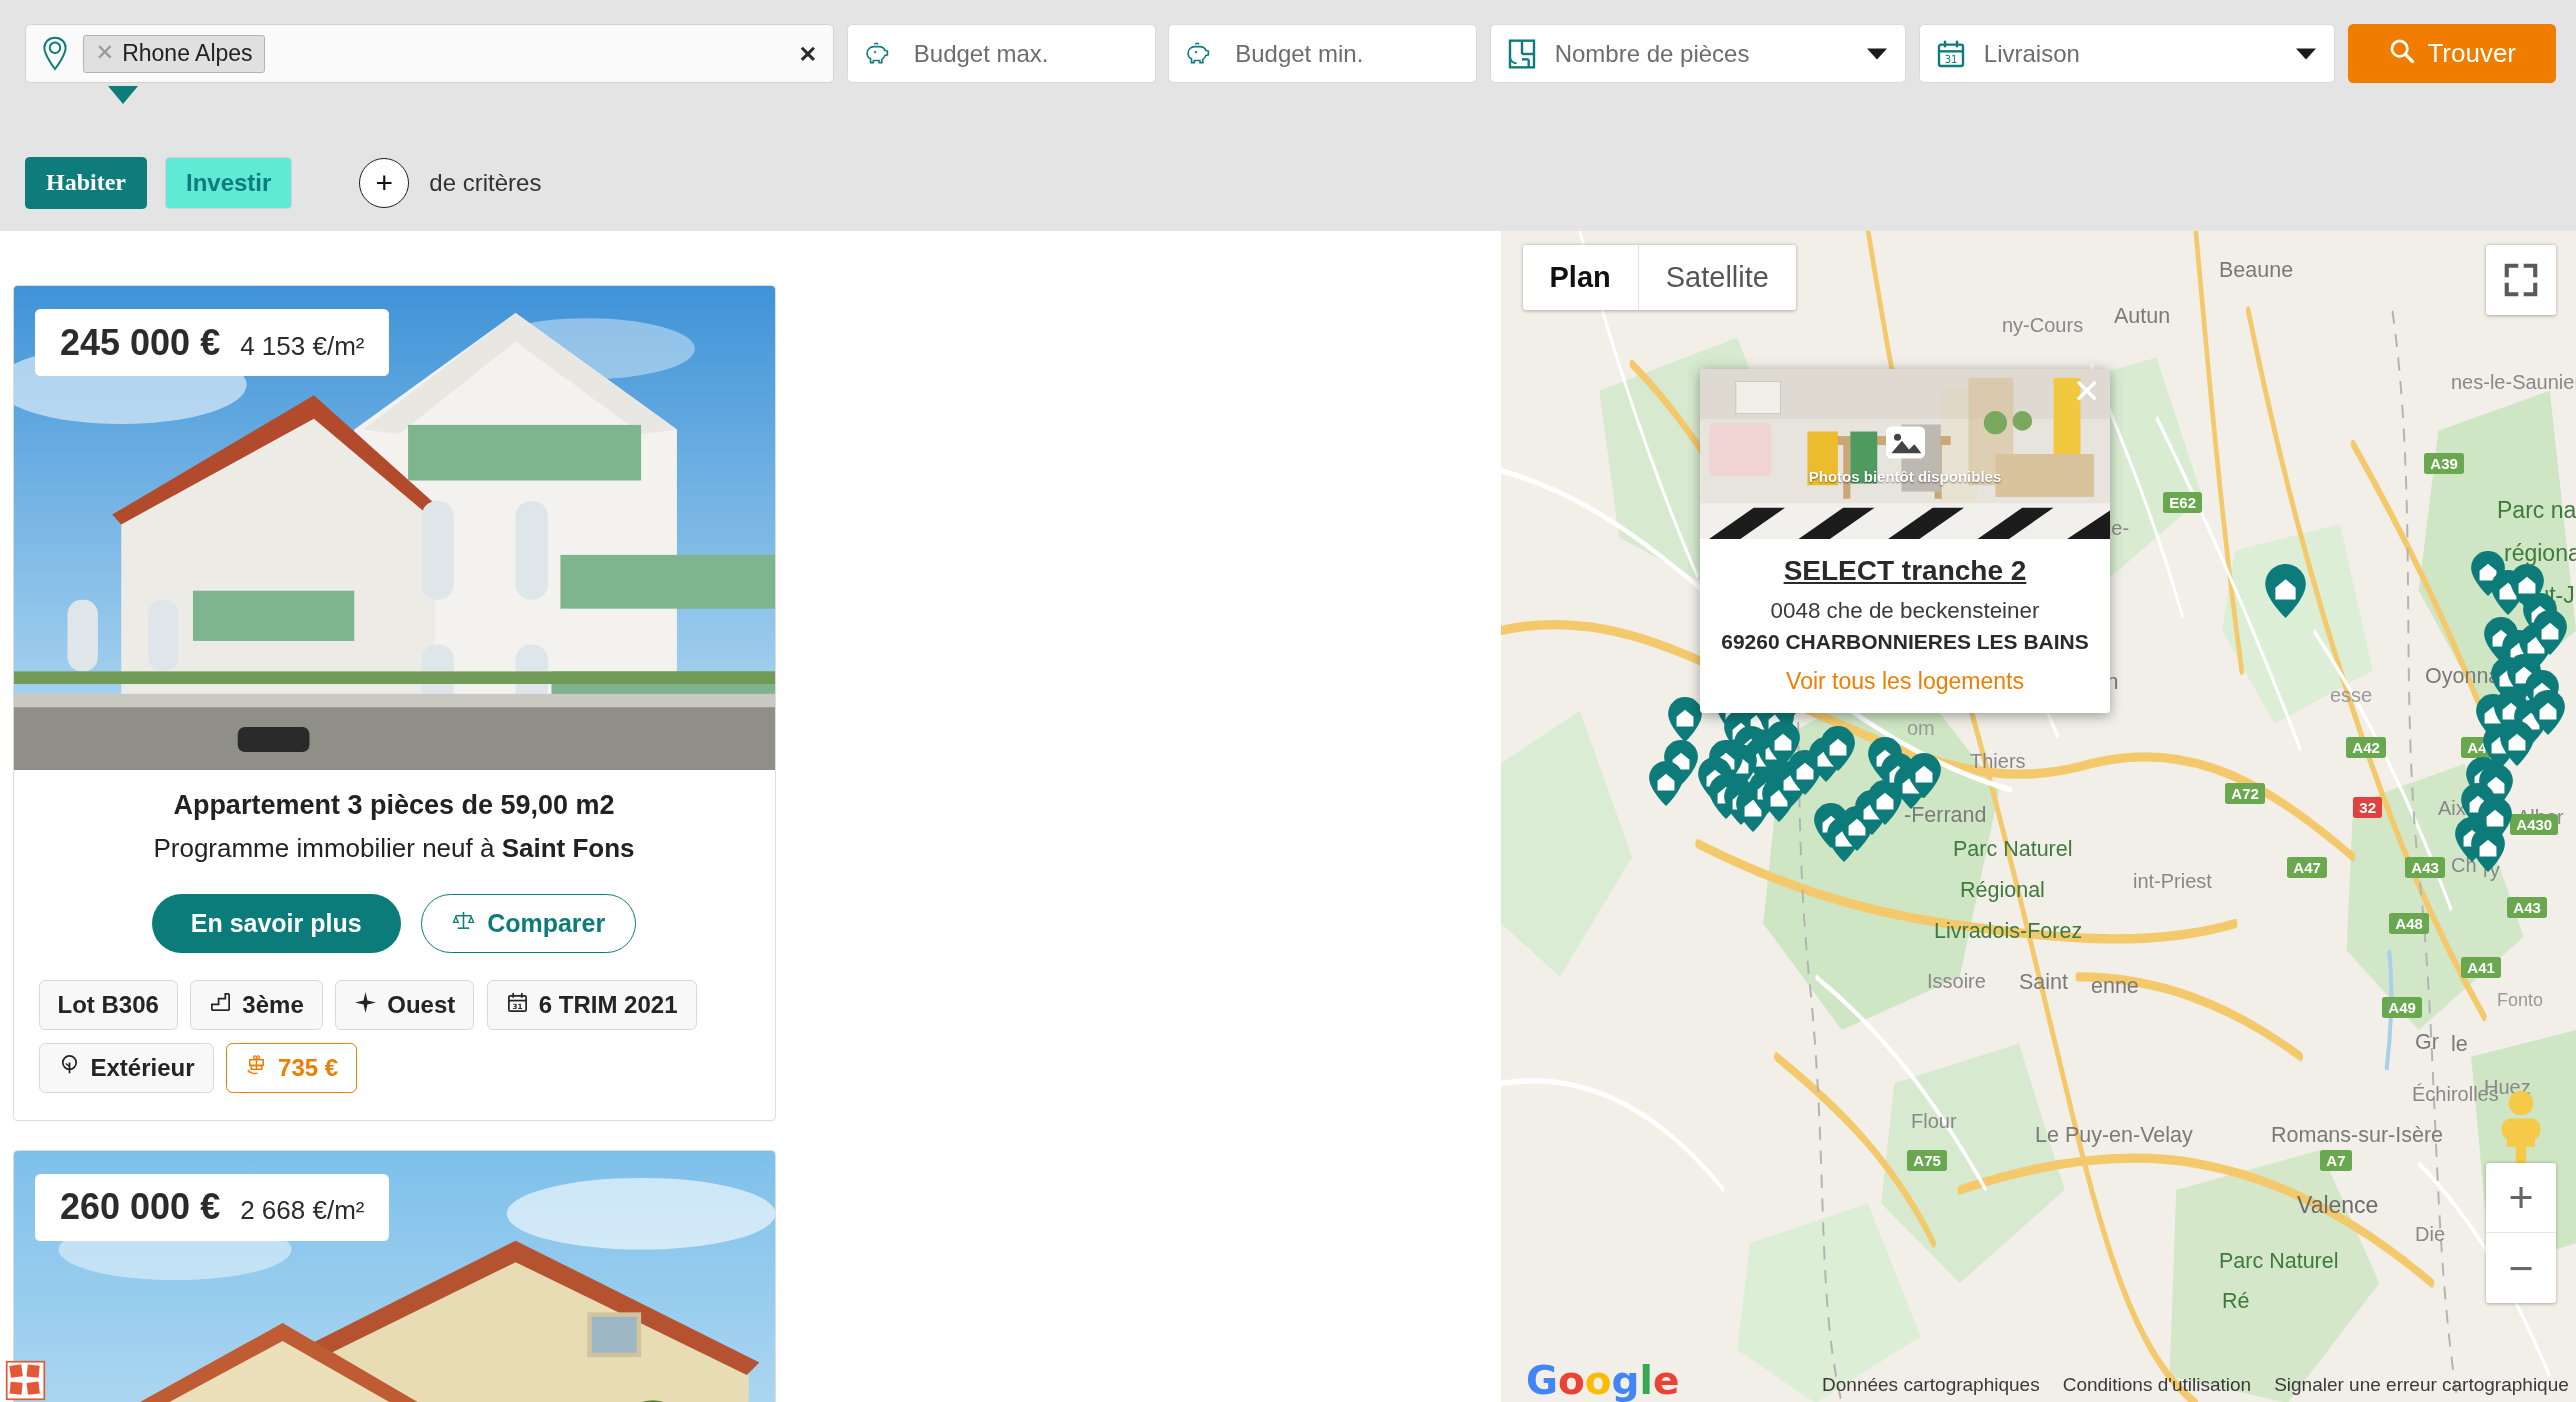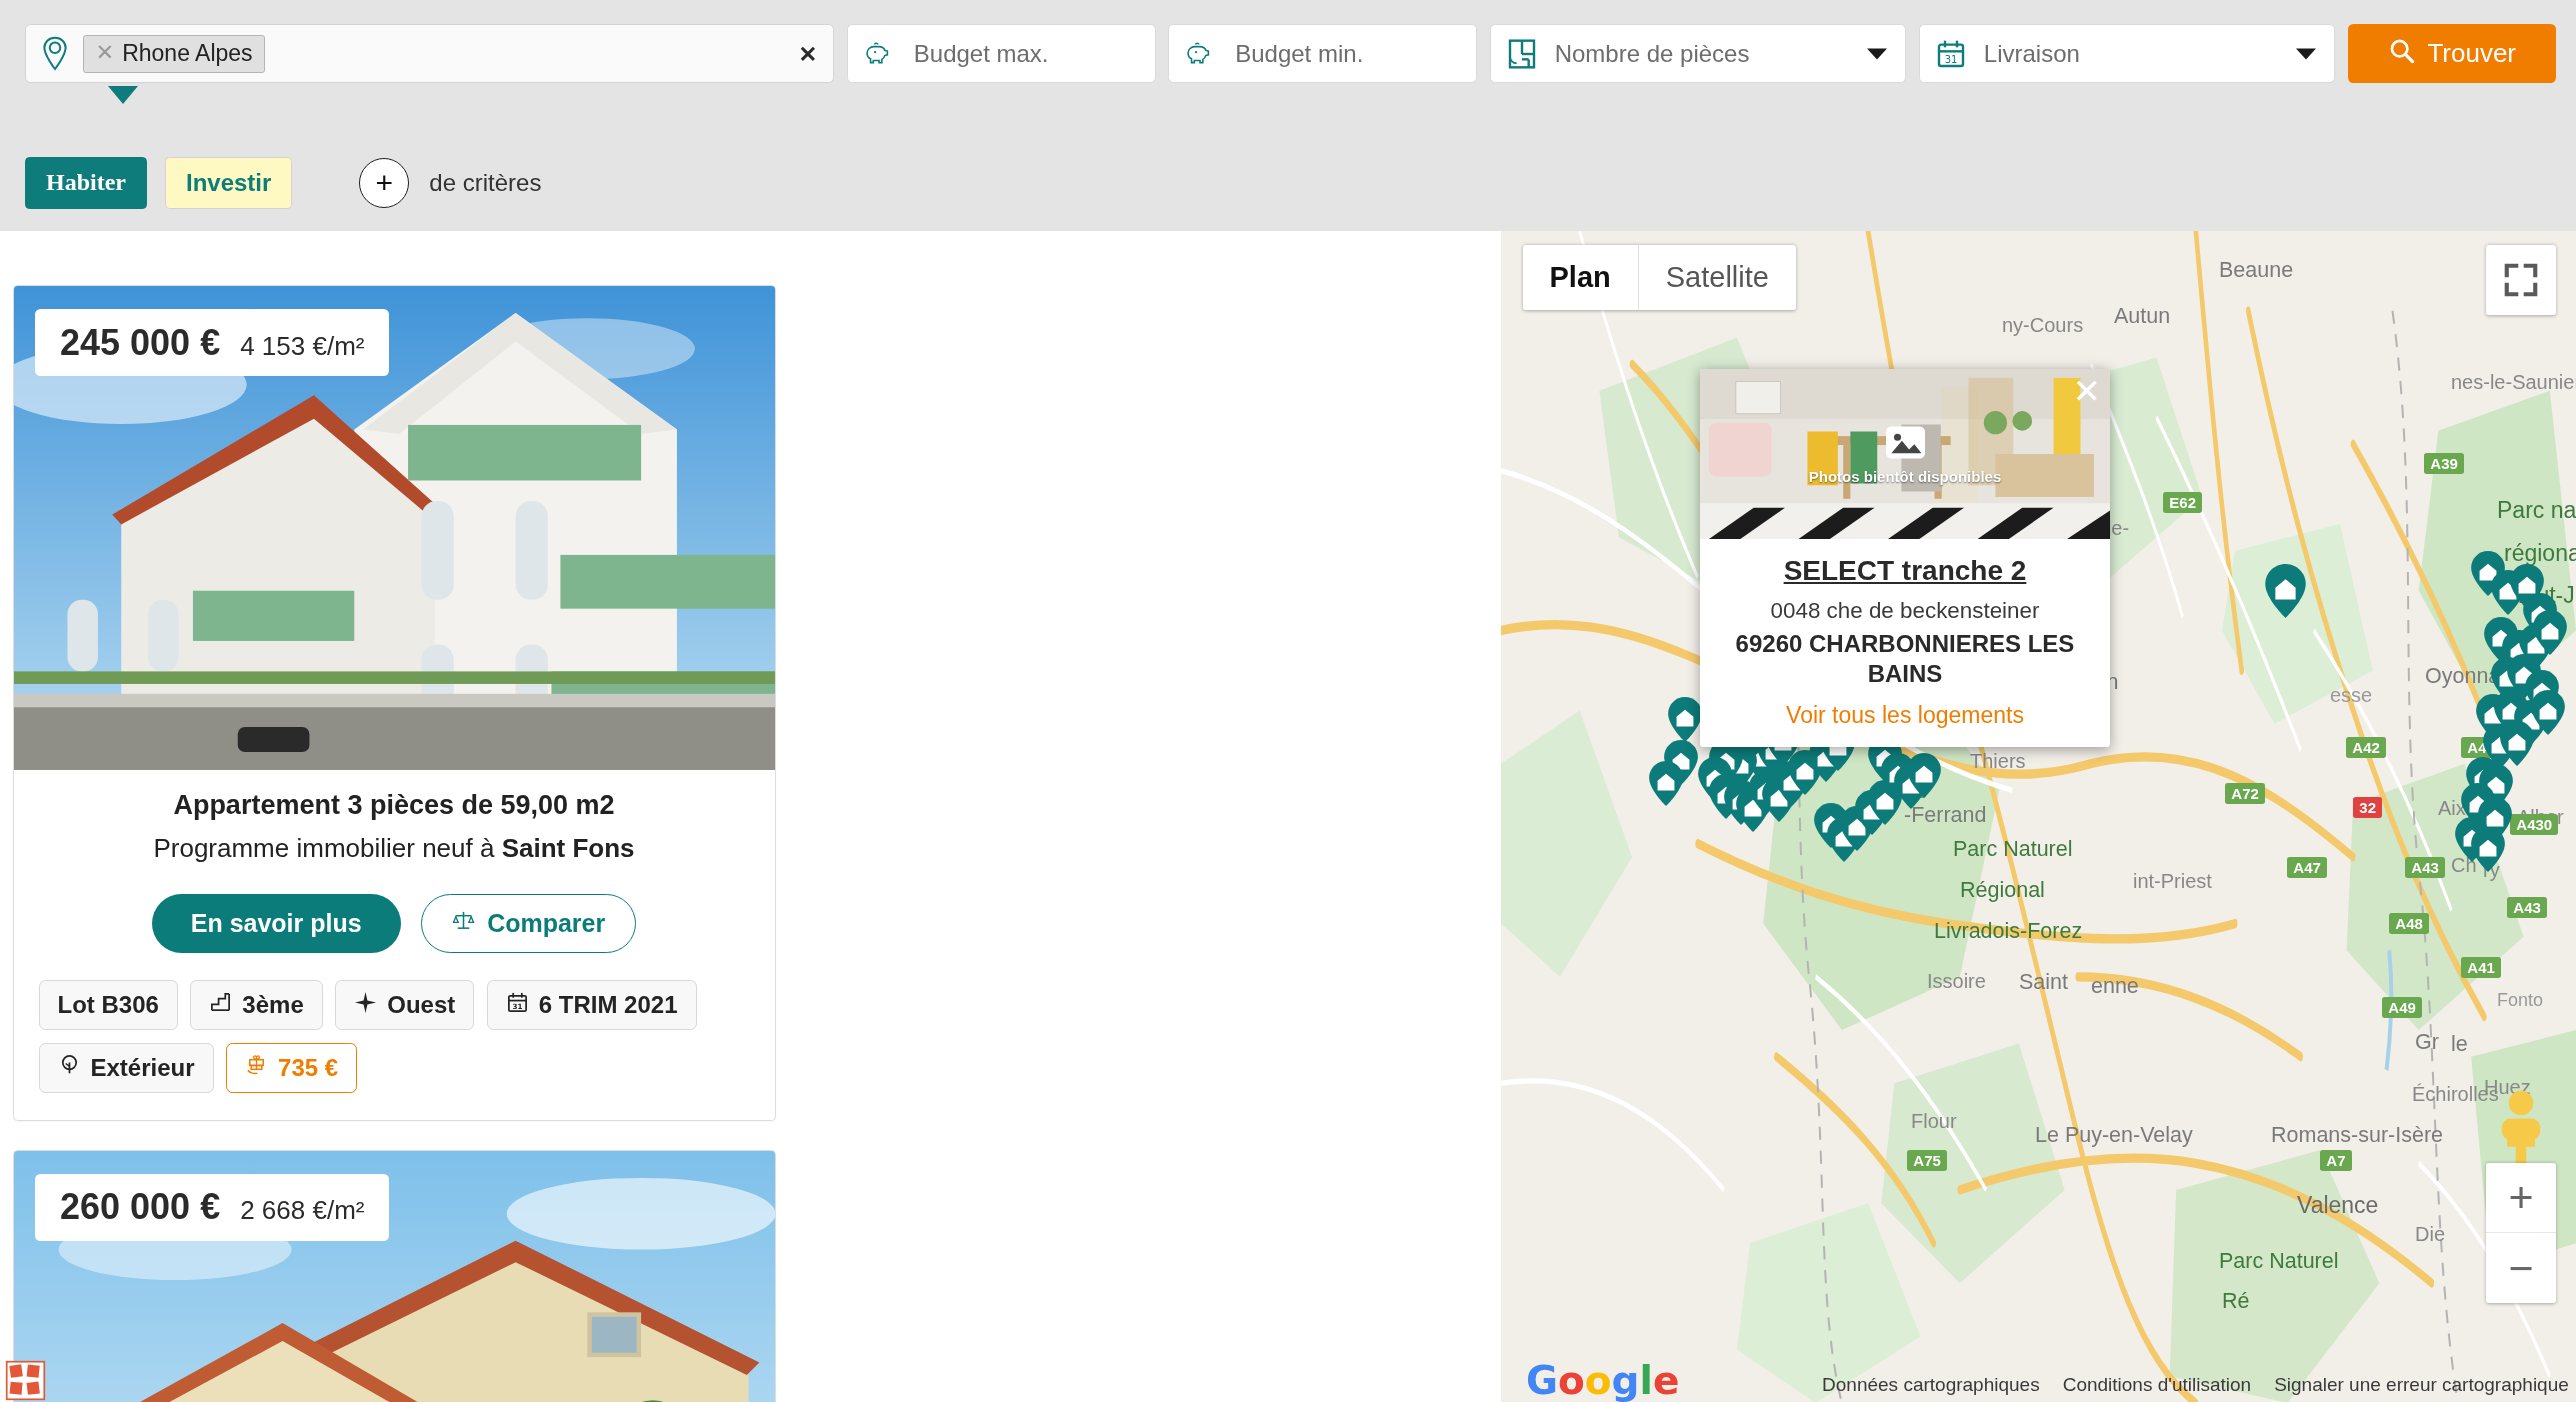--- a/index.html
+++ b/index.html
@@ -86,21 +86,21 @@
     padding-left: 25px; gap: 18px;
   }
   .pill {
     height: 52px; min-width: 106px;
     border-radius: 4.5px;
     display: flex; align-items: center; justify-content: center;
     font-size: 24px; font-weight: bold;
     padding: 0 20px; cursor: pointer;
   }
   .pill.active { background: #0e7c7b; color: #fff; border: 0.9px solid #0e7c7b; font-family: Liberation Serif, serif; }
-  .pill.inactive { background: #fef9c3; color: #0e7c7b; border: 0.9px solid #d2d2d2; }
+  .pill.inactive { background: #5eead4; color: #0e7c7b; border: 0.9px solid #d2d2d2; }
   .plus-wrap { display: flex; align-items: center; gap: 20px; margin-left: 49px; }
   .plus-circle {
     width: 50px; height: 50px; border-radius: 50%;
     background: #fff; border: 1.8px solid #1d1d1d;
     display: flex; align-items: center; justify-content: center;
     font-size: 30px; line-height: 1; color: #111; cursor: pointer;
   }
   .plus-label { font-size: 24px; color: #333; }
 
   
@@ -223,21 +223,21 @@
   }
   .iw-ph-label { font-size: 15px; color: #fff; font-weight: bold; text-shadow: 0 0.9px 1.8px rgba(0,0,0,.5); }
   .iw-close {
     position: absolute; right: 9px; top: 5.4px; z-index: 5;
     font-size: 34px; color: #fff; line-height: 1; cursor: pointer;
     font-family: "DejaVu Sans", sans-serif; font-weight: 300;
   }
   .iw-body { padding: 16px 20px 18px; text-align: center; }
   .iw-title { font-size: 28px; font-weight: bold; color: #2a2a2a; margin-bottom: 10.7px; text-decoration: underline; }
   .iw-addr { font-size: 22.4px; color: #3a3a3a; margin-bottom: 5.4px; }
-  .iw-city { font-size: 24px; font-weight: bold; color: #2a2a2a; line-height: 1.25; }
+  .iw-city { font-size: 21px; font-weight: bold; color: #2a2a2a; line-height: 1.25; }
   .iw-link { font-size: 23px; color: #f07c00; margin-top: 12.5px; cursor: pointer; }
 
   
   .pin { position: absolute; width: 34px; height: 45px; z-index: 10; cursor: pointer; }
   .pin.big { width: 41px; height: 54px; }
 
   
   .corner-widget {
     position: absolute; left: 5.4px; bottom: 1.8px;
     width: 41px; height: 41px; z-index: 40;

